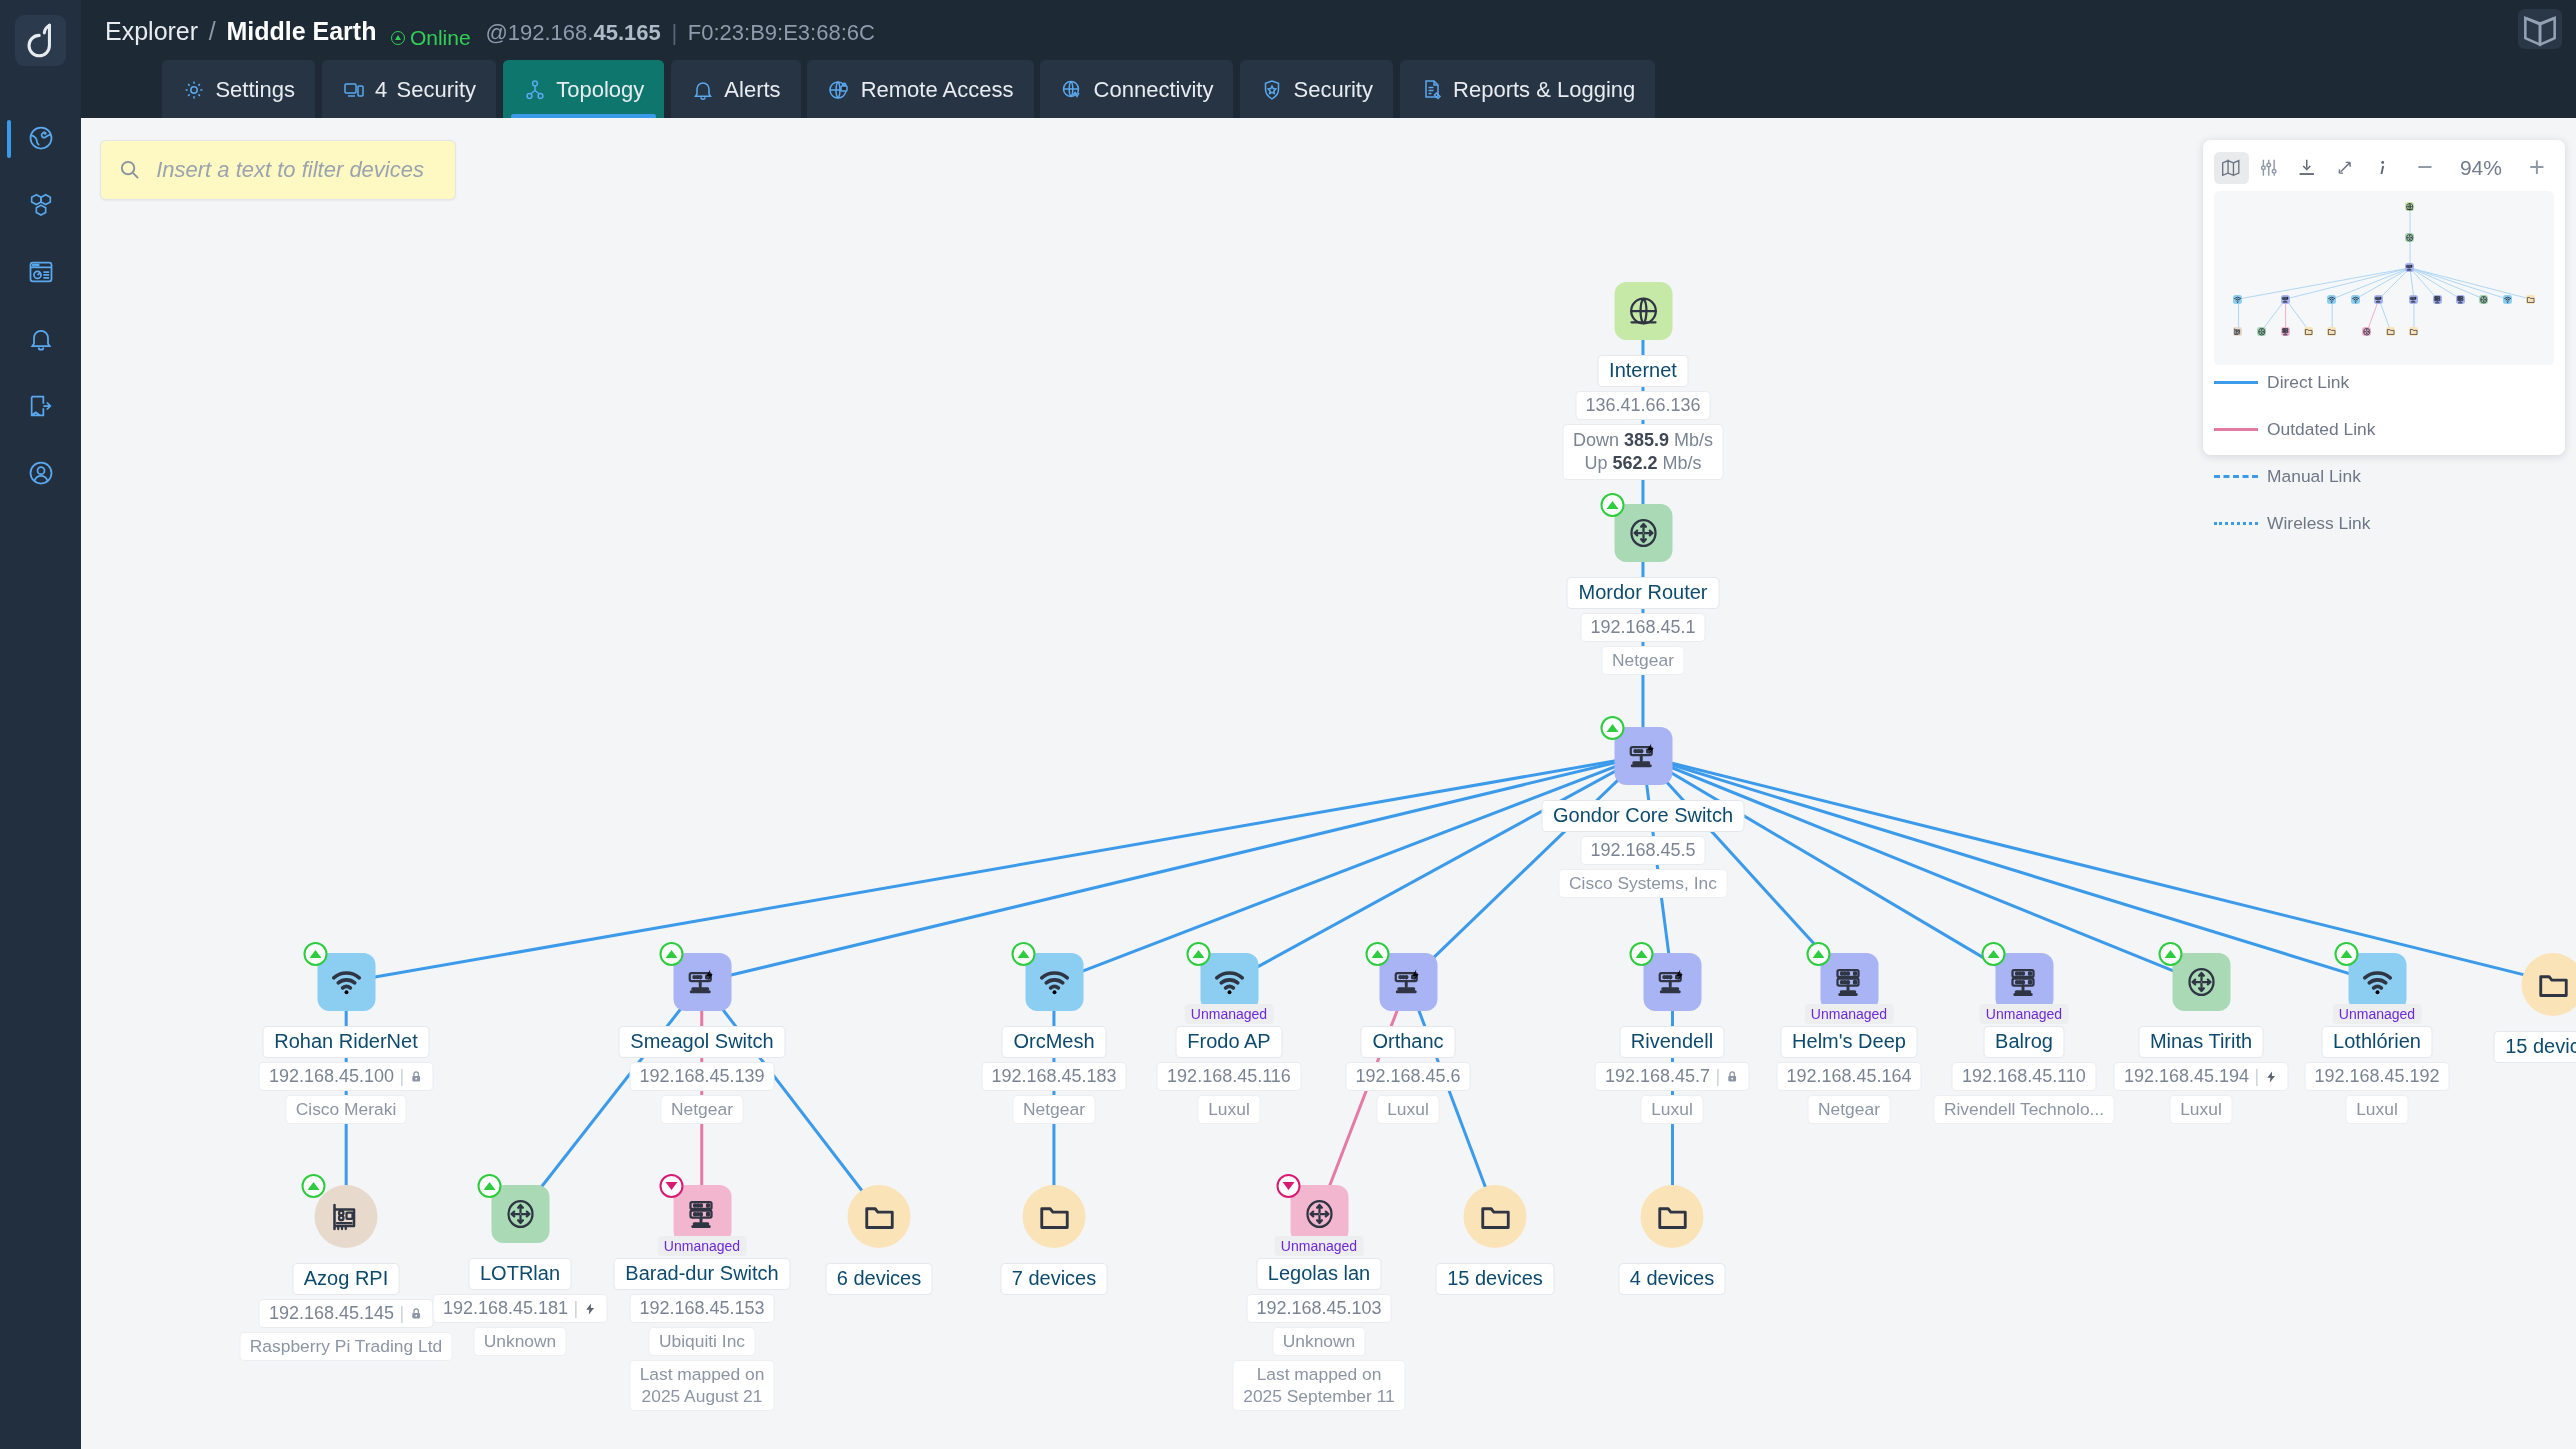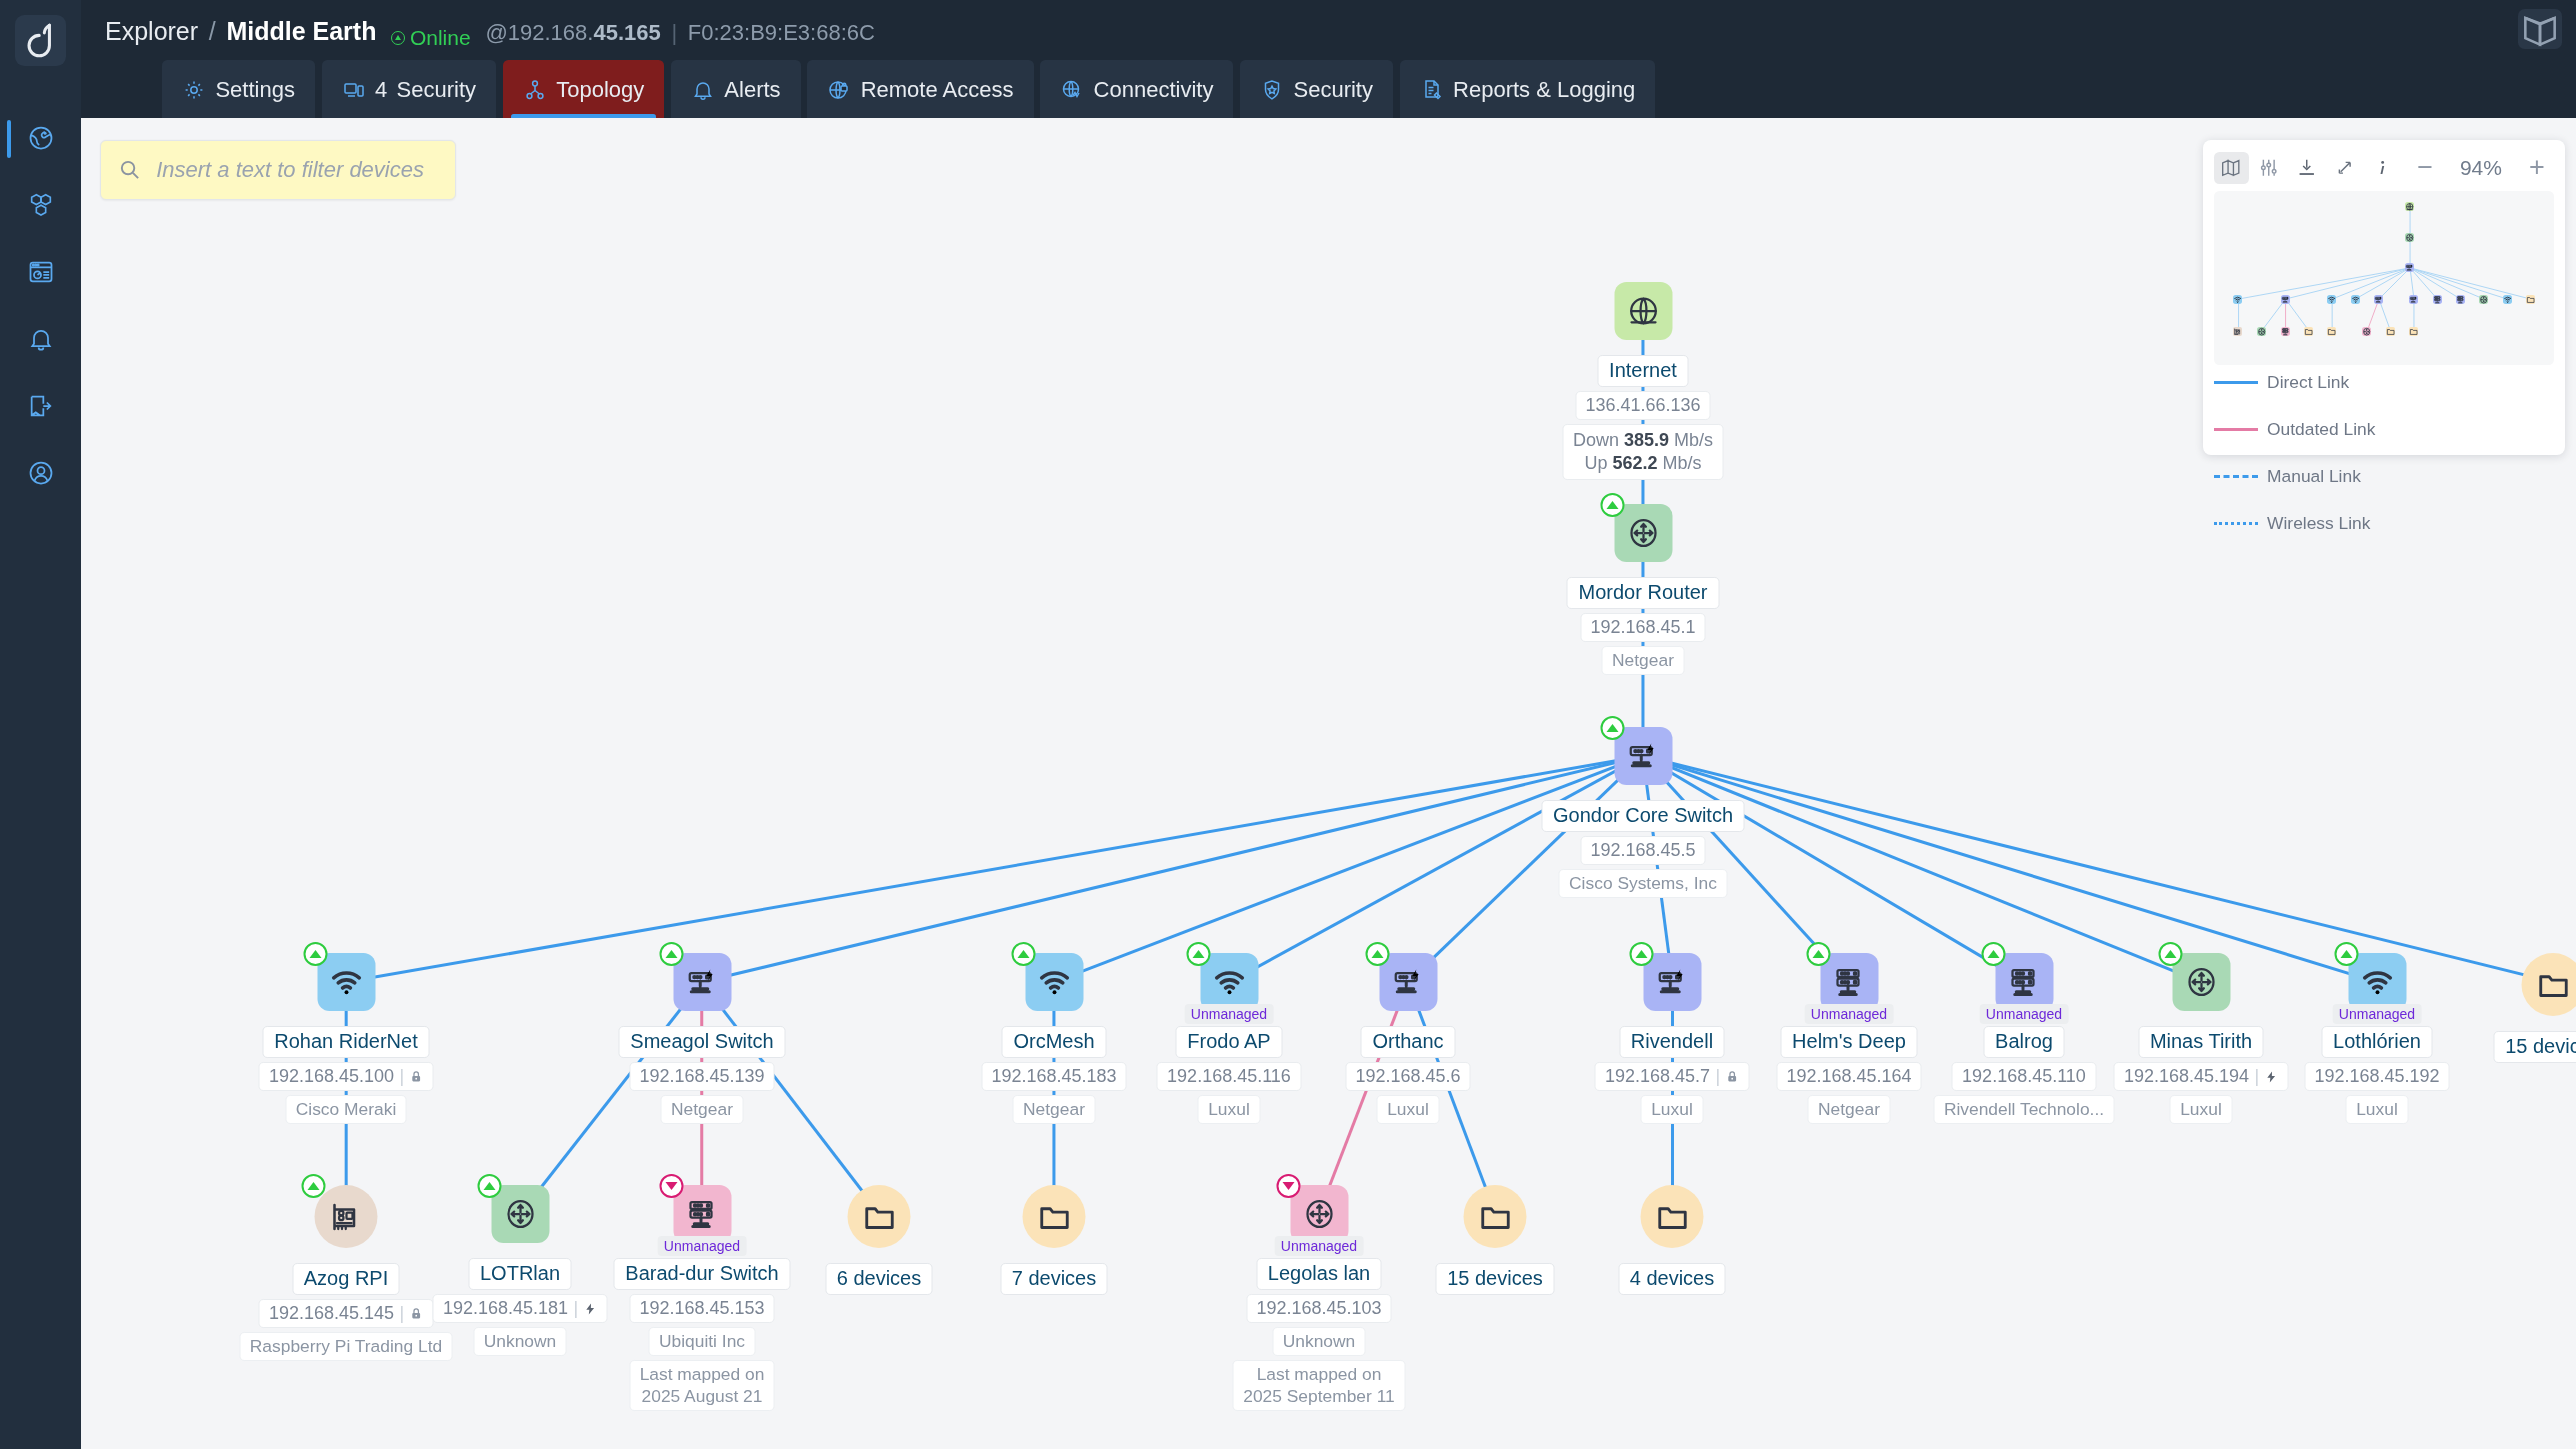--- a/index.html
+++ b/index.html
@@ -70,21 +70,21 @@
   }
   .tab {
     height: 59px; display:flex; align-items:center; gap: 9.4px;
     padding: 0 20px; background:#273purple; background:#27344399;
     background:#273444; margin-right: 6.7px; border-radius: 5.4px 5.4px 0 0;
     position: relative;
   }
   .tab svg { width: 24px; height: 24px; flex: none; }
   .tab-label { font-size: 22px; color: #e8ecf1; white-space: nowrap; }
   .tab-count { font-size: 22px; color:#e8ecf1; }
-  .tab.active { background: #7f1d1d; }
+  .tab.active { background: #0f766e; }
   .tab.active::after {
     content:""; position:absolute; left: 8px; right:8px; bottom:0; height:4.7px;
     background:#3c9aeb; border-radius: 2.7px 2.7px 0 0;
   }
 
   
   .canvas {
     position:absolute; left:81px; top:118px; width: 2496px; height: 1331px;
     background: #f4f5f7; overflow: hidden;
   }

